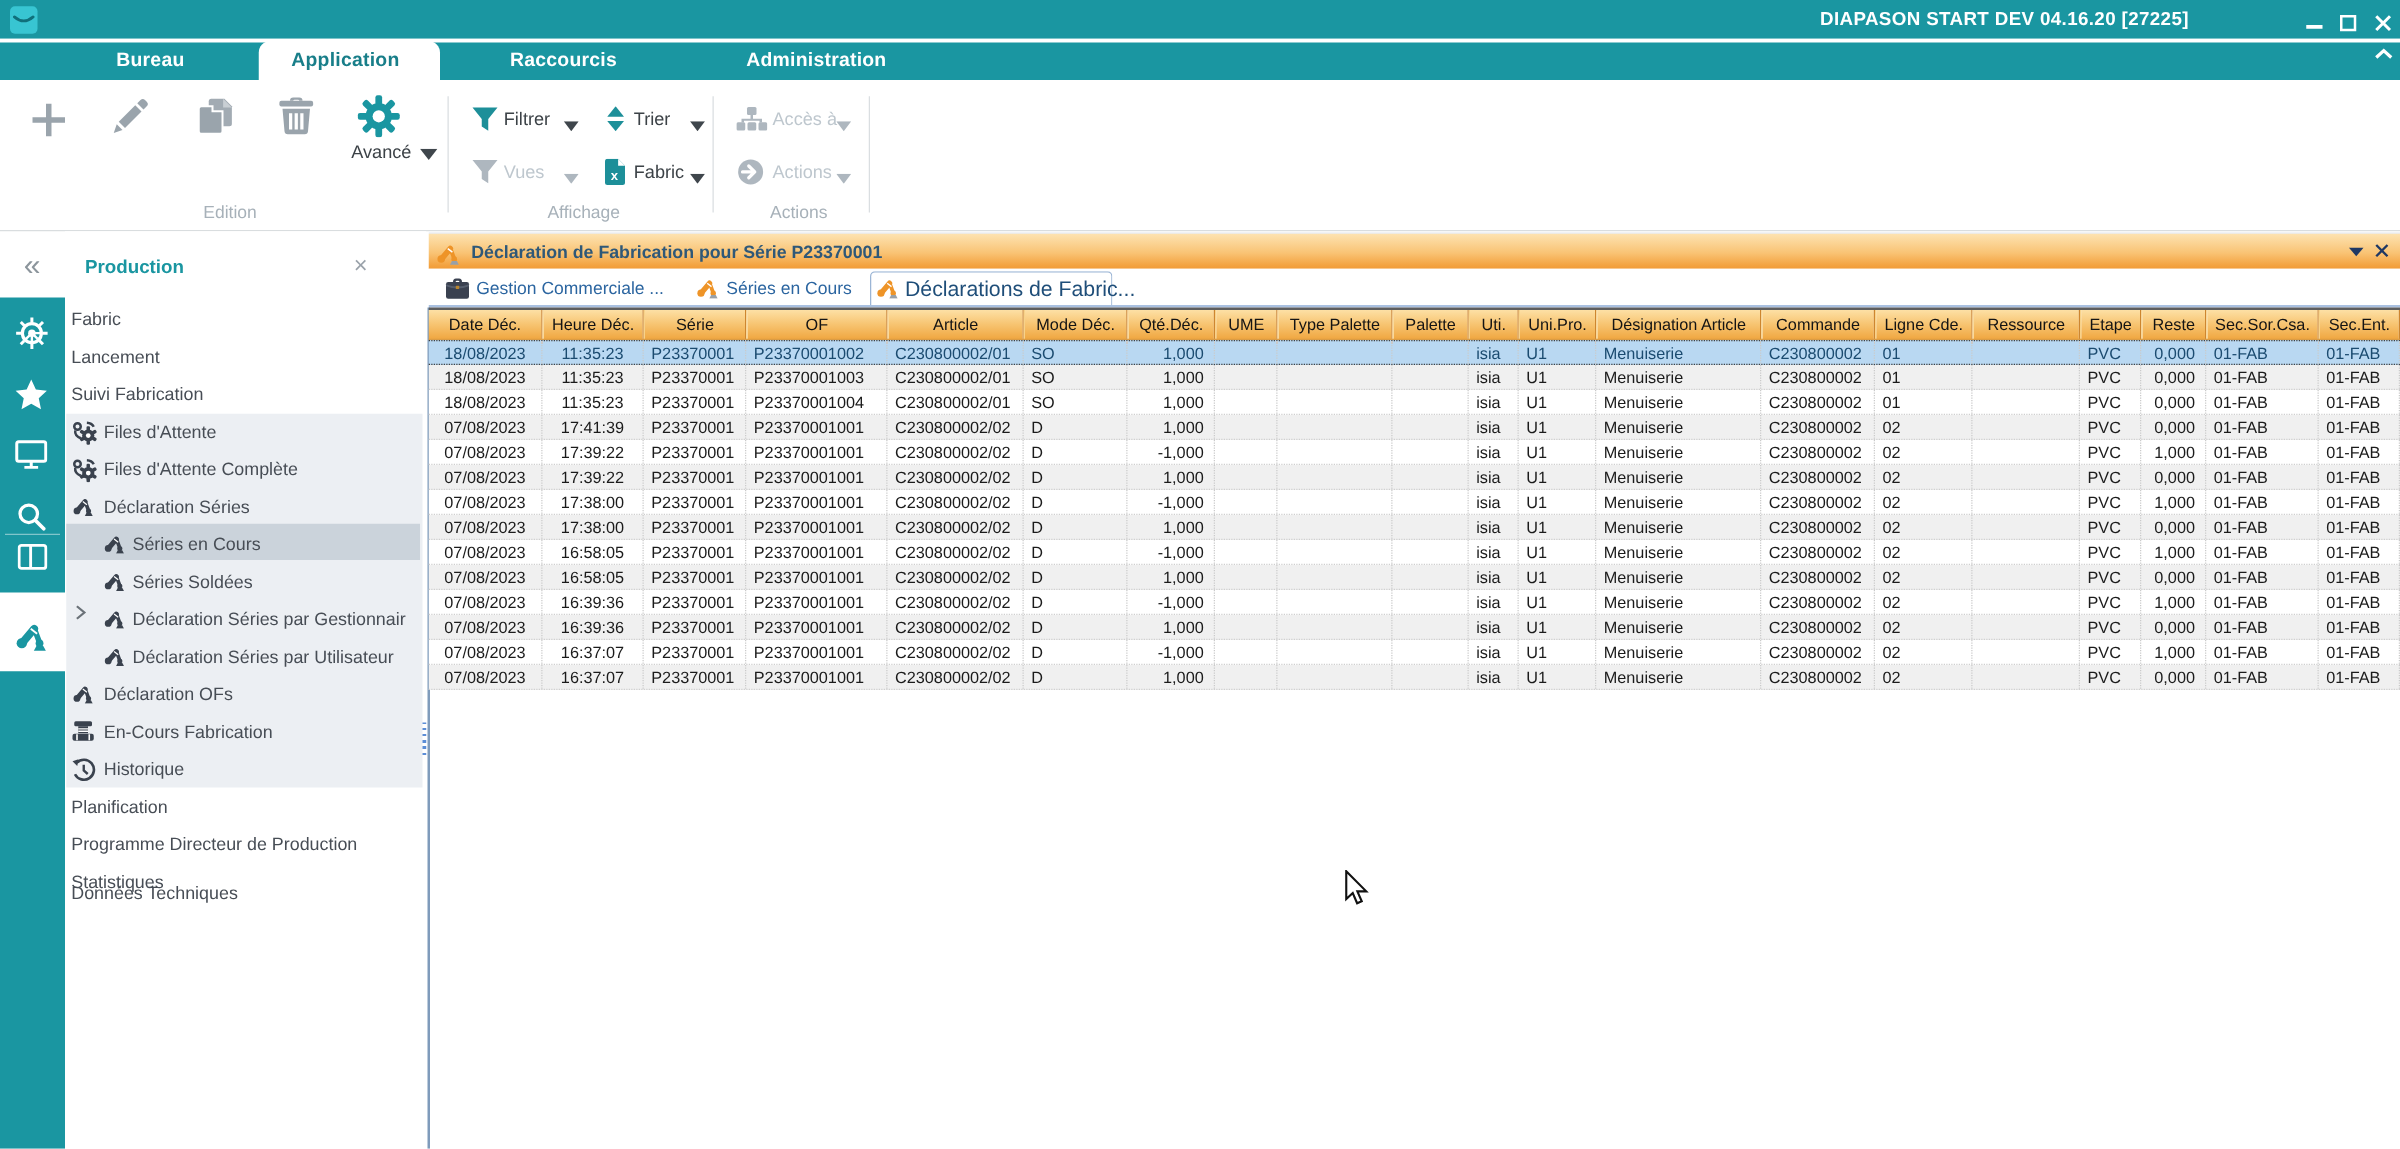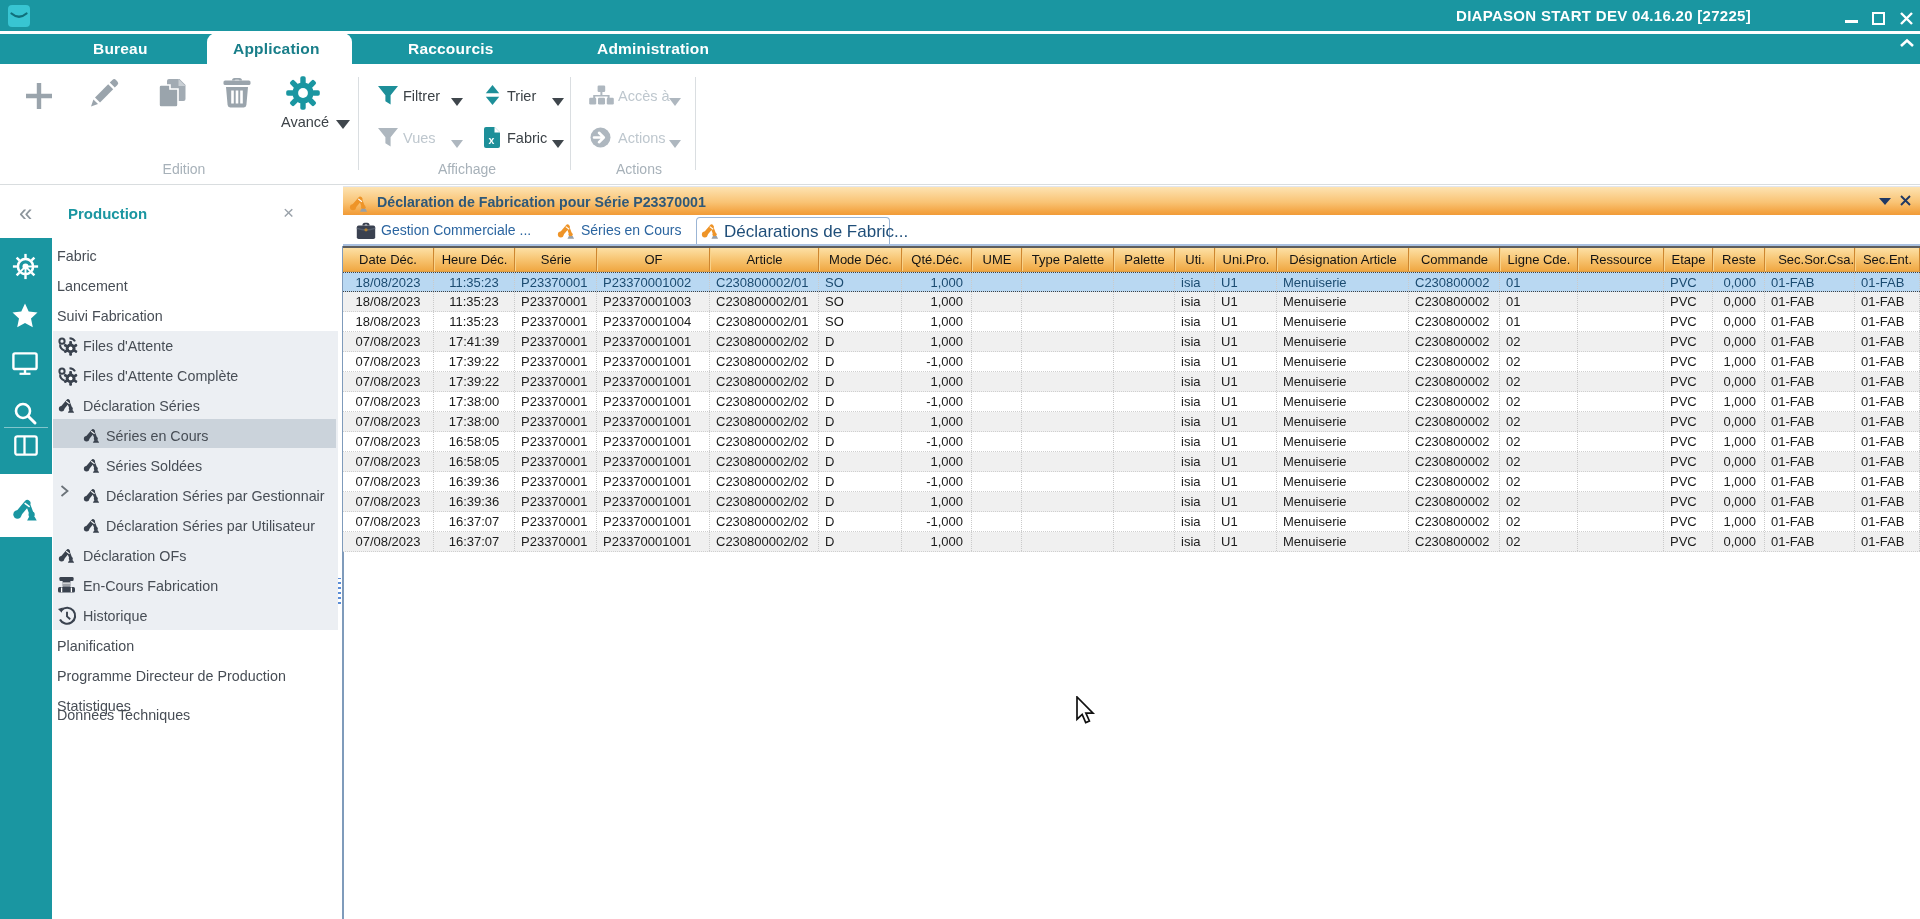--- a/index.html
+++ b/index.html
@@ -419,21 +419,21 @@
 <div class="hcell" style="width:92px;">Type Palette</div>
 <div class="hcell" style="width:61px;">Palette</div>
 <div class="hcell" style="width:40px;">Uti.</div>
 <div class="hcell" style="width:62px;">Uni.Pro.</div>
 <div class="hcell" style="width:132px;">Désignation Article</div>
 <div class="hcell" style="width:91px;">Commande</div>
 <div class="hcell" style="width:78px;">Ligne Cde.</div>
 <div class="hcell" style="width:86px;">Ressource</div>
 <div class="hcell" style="width:49px;">Etape</div>
 <div class="hcell" style="width:52px;">Reste</div>
-<div class="hcell" style="width:90px;text-align:right;">Sec.Sor.Csa.</div>
+<div class="hcell" style="width:90px;">Sec.Sor.Csa.</div>
 <div class="hcell" style="width:65px;">Sec.Ent.</div>
 </div>
 <div class="abs" style="left:343px;top:271px;width:1577px;height:1px;background:#DB9C44"></div>
 <div class="row" style="left:343px;top:272px;background:#B9D8F2;border-top:1px dotted #414141;border-bottom:1px dotted #414141;color:#1B4B70;height:20px">
 <div class="cell ac" style="width:91px;color:#1B4B70;">18/08/2023</div>
 <div class="cell ac" style="width:81px;color:#1B4B70;">11:35:23</div>
 <div class="cell al" style="width:82px;color:#1B4B70;">P23370001</div>
 <div class="cell al" style="width:113px;color:#1B4B70;">P23370001002</div>
 <div class="cell al" style="width:109px;color:#1B4B70;">C230800002/01</div>
 <div class="cell al" style="width:83px;color:#1B4B70;">SO</div>

